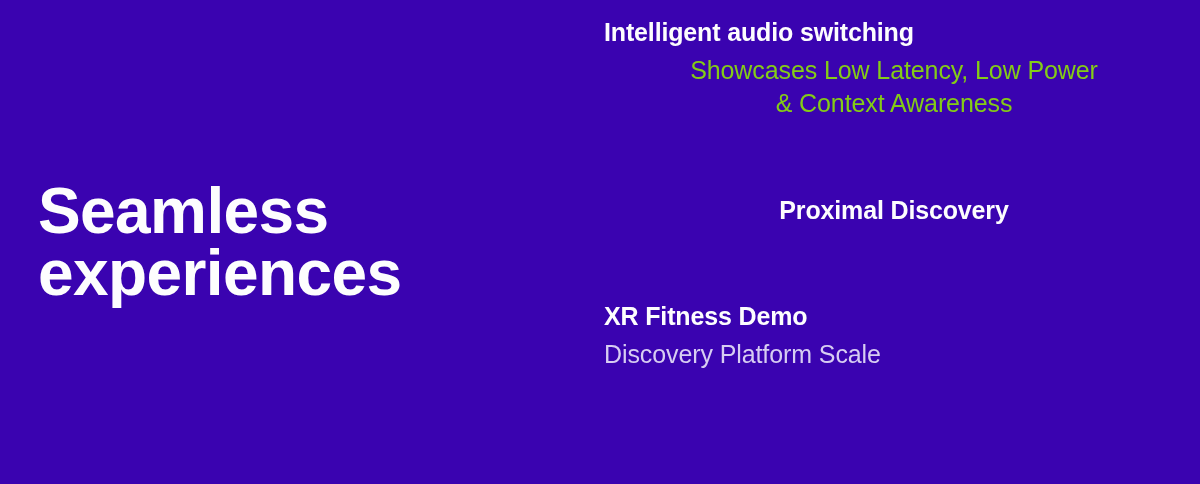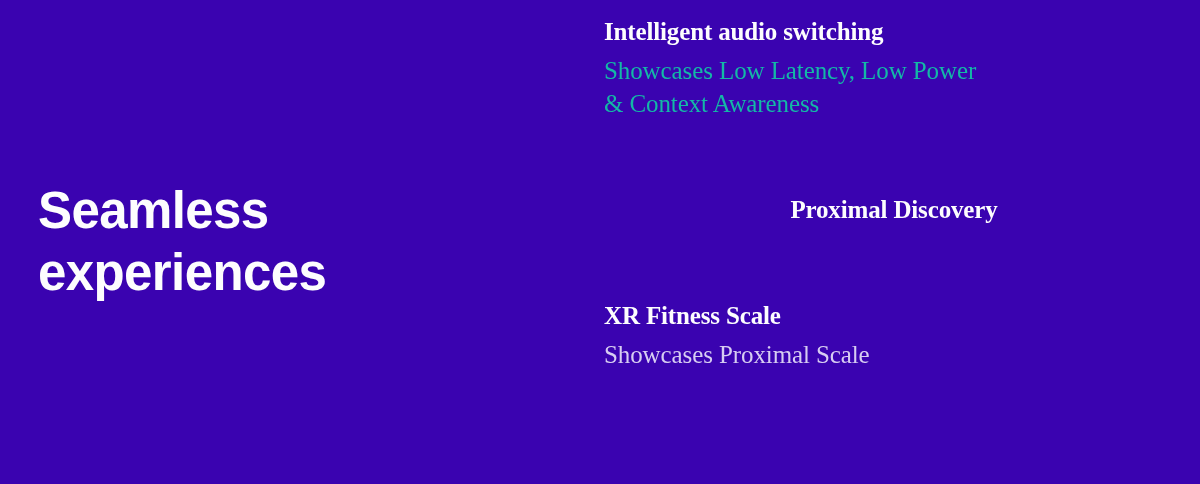--- a/index.html
+++ b/index.html
@@ -31,38 +31,37 @@
     flex: 0 0 604px;
     position: relative;
     box-sizing: border-box;
     padding-left: 38px;
     display: flex;
     flex-direction: column;
     justify-content: center;
   }
   .slide-title {
     color: #fdfdfe;
-    font-size: 51px;
+    font-size: 64px;
     line-height: 62px;
     font-weight: 700;
     letter-spacing: -0.6px;
     margin: 0;
     padding: 0;
     max-width: 380px;
     white-space: pre-line;
   }
 
   
   .right-col {
     flex: 1 1 auto;
     position: relative;
     box-sizing: border-box;
     padding-top: 16px;
     padding-right: 16px;
-    font-family: Liberation Serif, serif;
   }
   .feature-list {
     list-style: none;
     margin: 0;
     padding: 0;
   }
   .feature-item {
     margin: 0;
     padding: 0;
   }
@@ -97,29 +96,29 @@
   <div class="left-col">
     <h1 class="slide-title" style="color: rgb(253, 253, 254);">Seamless
 experiences</h1>
   </div>
 
   <div class="right-col">
     <ul class="feature-list">
 
       <li class="feature-item">
         <div class="feature-title" style="color: rgb(253, 253, 254);">Intelligent audio switching</div>
-        <div class="feature-desc" style="color: #14b8a6;">Showcases Low Latency, Low Power
+        <div class="feature-desc" style="color: #84cc16; text-align: center;">Showcases Low Latency, Low Power
 &amp; Context Awareness</div>
       </li>
 
       <li class="feature-item">
         <div class="feature-title" style="color: rgb(253, 253, 254); text-align: center;">Proximal Discovery</div>
       </li>
 
       <li class="feature-item">
-        <div class="feature-title" style="color: rgb(253, 253, 254);">XR Fitness Scale</div>
-        <div class="feature-desc" style="color: rgb(215, 205, 242);">Showcases Proximal Scale</div>
+        <div class="feature-title" style="color: rgb(253, 253, 254);">XR Fitness Demo</div>
+        <div class="feature-desc" style="color: rgb(215, 205, 242);">Discovery Platform Scale</div>
       </li>
 
     </ul>
   </div>
 
 </div>
 
 </body></html>

